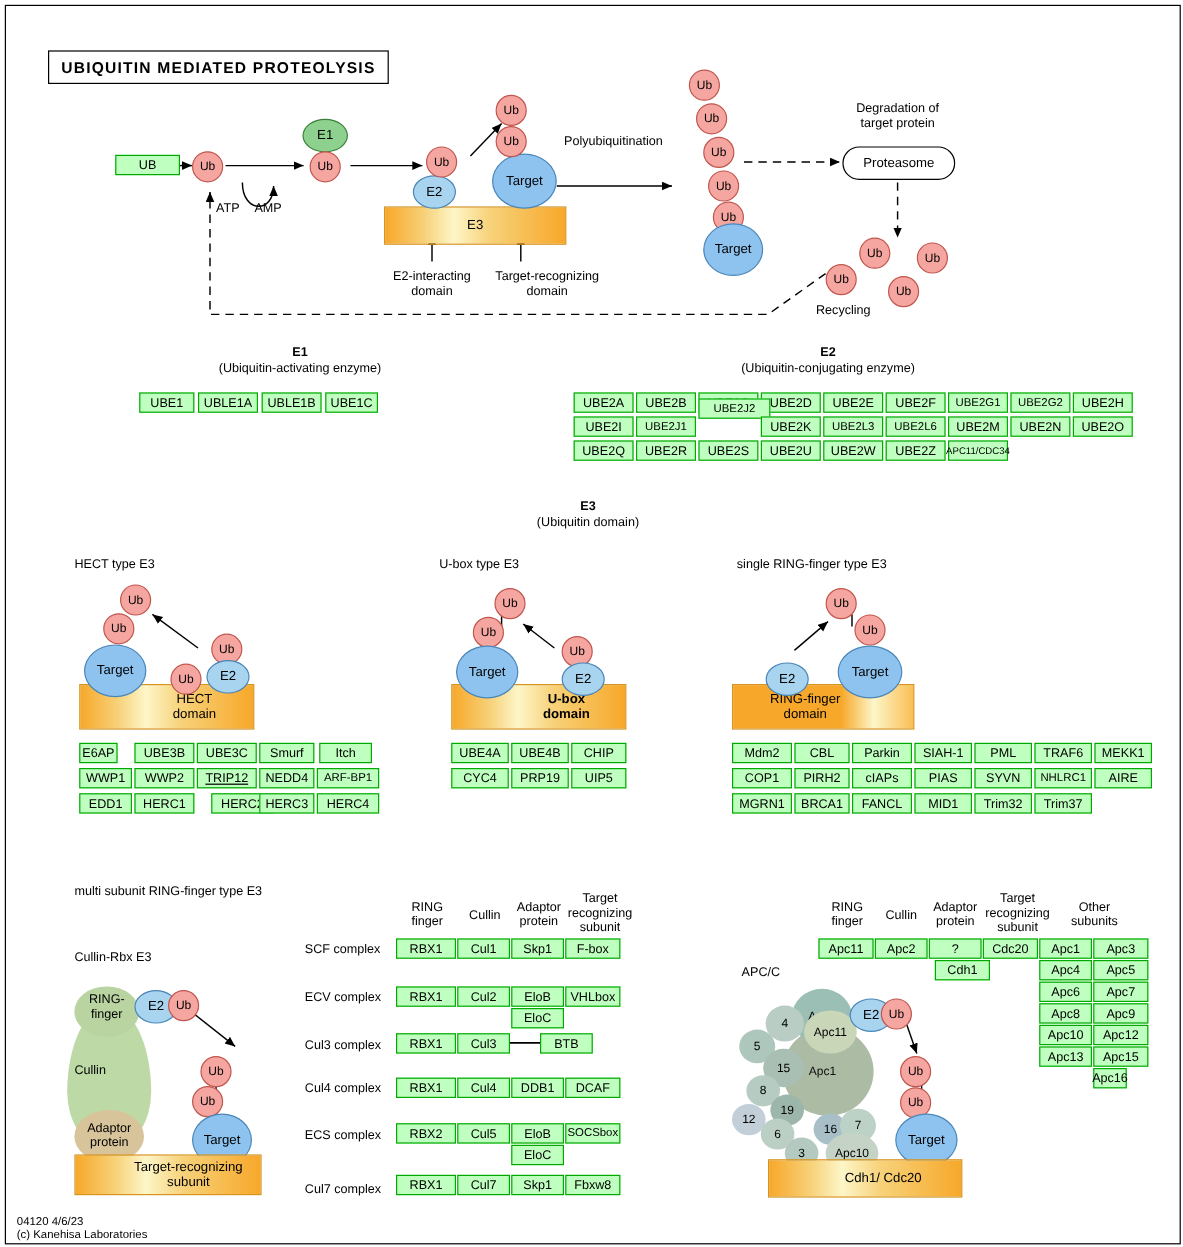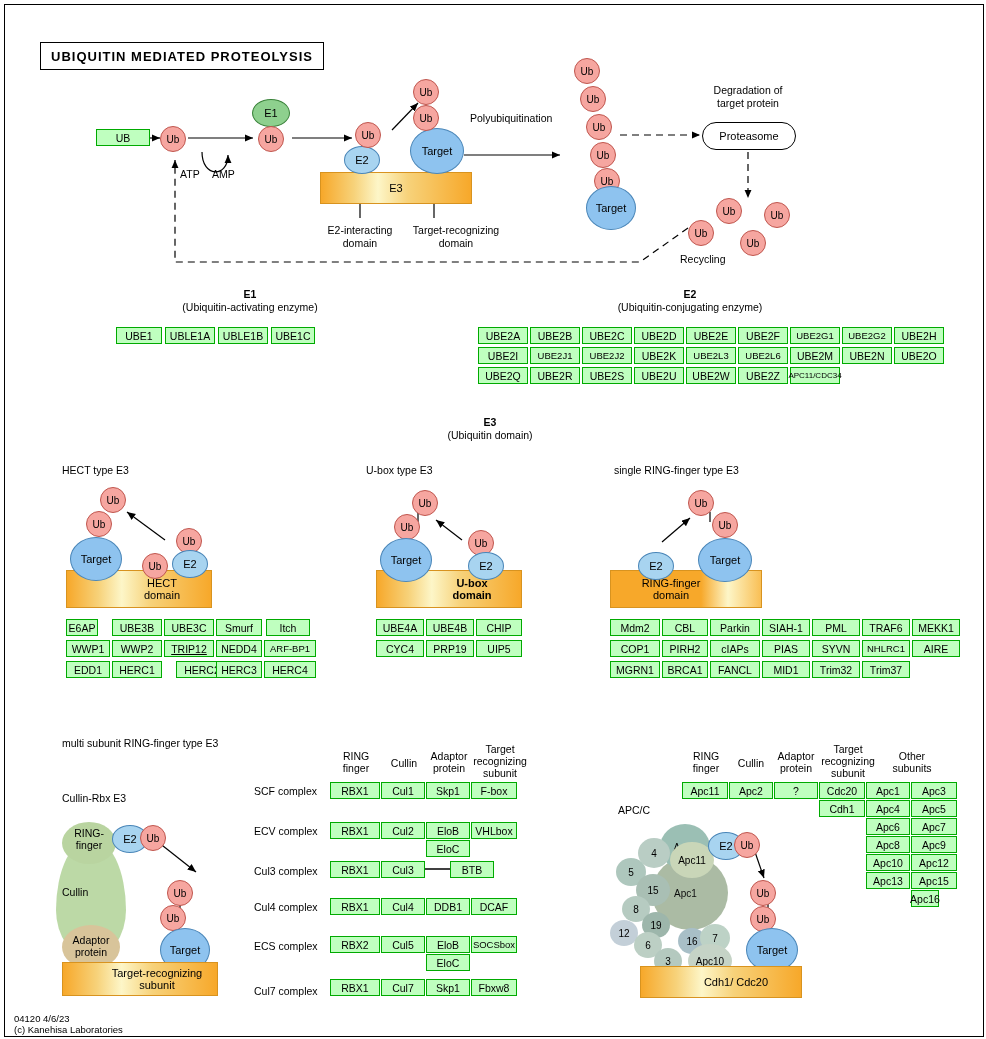--- a/index.html
+++ b/index.html
@@ -199,21 +199,21 @@
 <div class="gbox" style="left:582px;top:327px;width:50px;">UBE2C</div>
 <div class="gbox" style="left:634px;top:327px;width:50px;">UBE2D</div>
 <div class="gbox" style="left:686px;top:327px;width:50px;">UBE2E</div>
 <div class="gbox" style="left:738px;top:327px;width:50px;">UBE2F</div>
 <div class="gbox small" style="left:790px;top:327px;width:50px;">UBE2G1</div>
 <div class="gbox small" style="left:842px;top:327px;width:50px;">UBE2G2</div>
 <div class="gbox" style="left:894px;top:327px;width:50px;">UBE2H</div>
 
 <div class="gbox" style="left:478px;top:347px;width:50px;">UBE2I</div>
 <div class="gbox small" style="left:530px;top:347px;width:50px;">UBE2J1</div>
-<div class="gbox small" style="left:582px;top:347px;width:50px;">UBE2J2</div>
+<div class="gbox small" style="left:582px;top:332px;width:60px;">UBE2J2</div>
 <div class="gbox" style="left:634px;top:347px;width:50px;">UBE2K</div>
 <div class="gbox small" style="left:686px;top:347px;width:50px;">UBE2L3</div>
 <div class="gbox small" style="left:738px;top:347px;width:50px;">UBE2L6</div>
 <div class="gbox" style="left:790px;top:347px;width:50px;">UBE2M</div>
 <div class="gbox" style="left:842px;top:347px;width:50px;">UBE2N</div>
 <div class="gbox" style="left:894px;top:347px;width:50px;">UBE2O</div>
 
 <div class="gbox" style="left:478px;top:367px;width:50px;">UBE2Q</div>
 <div class="gbox" style="left:530px;top:367px;width:50px;">UBE2R</div>
 <div class="gbox" style="left:582px;top:367px;width:50px;">UBE2S</div>
@@ -468,21 +468,21 @@
   <span>subunits</span>
 </div>
 
 <div class="gbox" style="left:682px;top:782px;width:46px;">Apc11</div>
 <div class="gbox" style="left:729px;top:782px;width:44px;">Apc2</div>
 <div class="gbox" style="left:774px;top:782px;width:44px;">?</div>
 <div class="gbox" style="left:819px;top:782px;width:46px;">Cdc20</div>
 <div class="gbox" style="left:866px;top:782px;width:44px;">Apc1</div>
 <div class="gbox" style="left:911px;top:782px;width:46px;">Apc3</div>
 
-<div class="gbox" style="left:819px;top:800px;width:46px;">Cdh1</div>
+<div class="gbox" style="left:779px;top:800px;width:46px;">Cdh1</div>
 <div class="gbox" style="left:866px;top:800px;width:44px;">Apc4</div>
 <div class="gbox" style="left:911px;top:800px;width:46px;">Apc5</div>
 
 <div class="gbox" style="left:866px;top:818px;width:44px;">Apc6</div>
 <div class="gbox" style="left:911px;top:818px;width:46px;">Apc7</div>
 <div class="gbox" style="left:866px;top:836px;width:44px;">Apc8</div>
 <div class="gbox" style="left:911px;top:836px;width:46px;">Apc9</div>
 <div class="gbox" style="left:866px;top:854px;width:44px;">Apc10</div>
 <div class="gbox" style="left:911px;top:854px;width:46px;">Apc12</div>
 <div class="gbox" style="left:866px;top:872px;width:44px;">Apc13</div>

